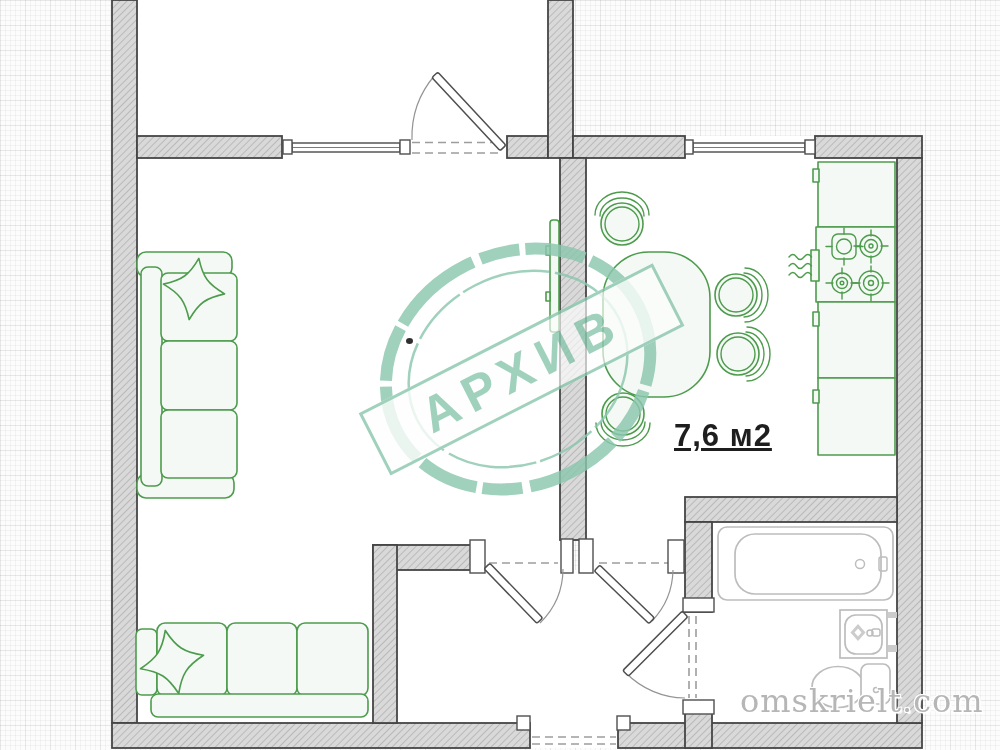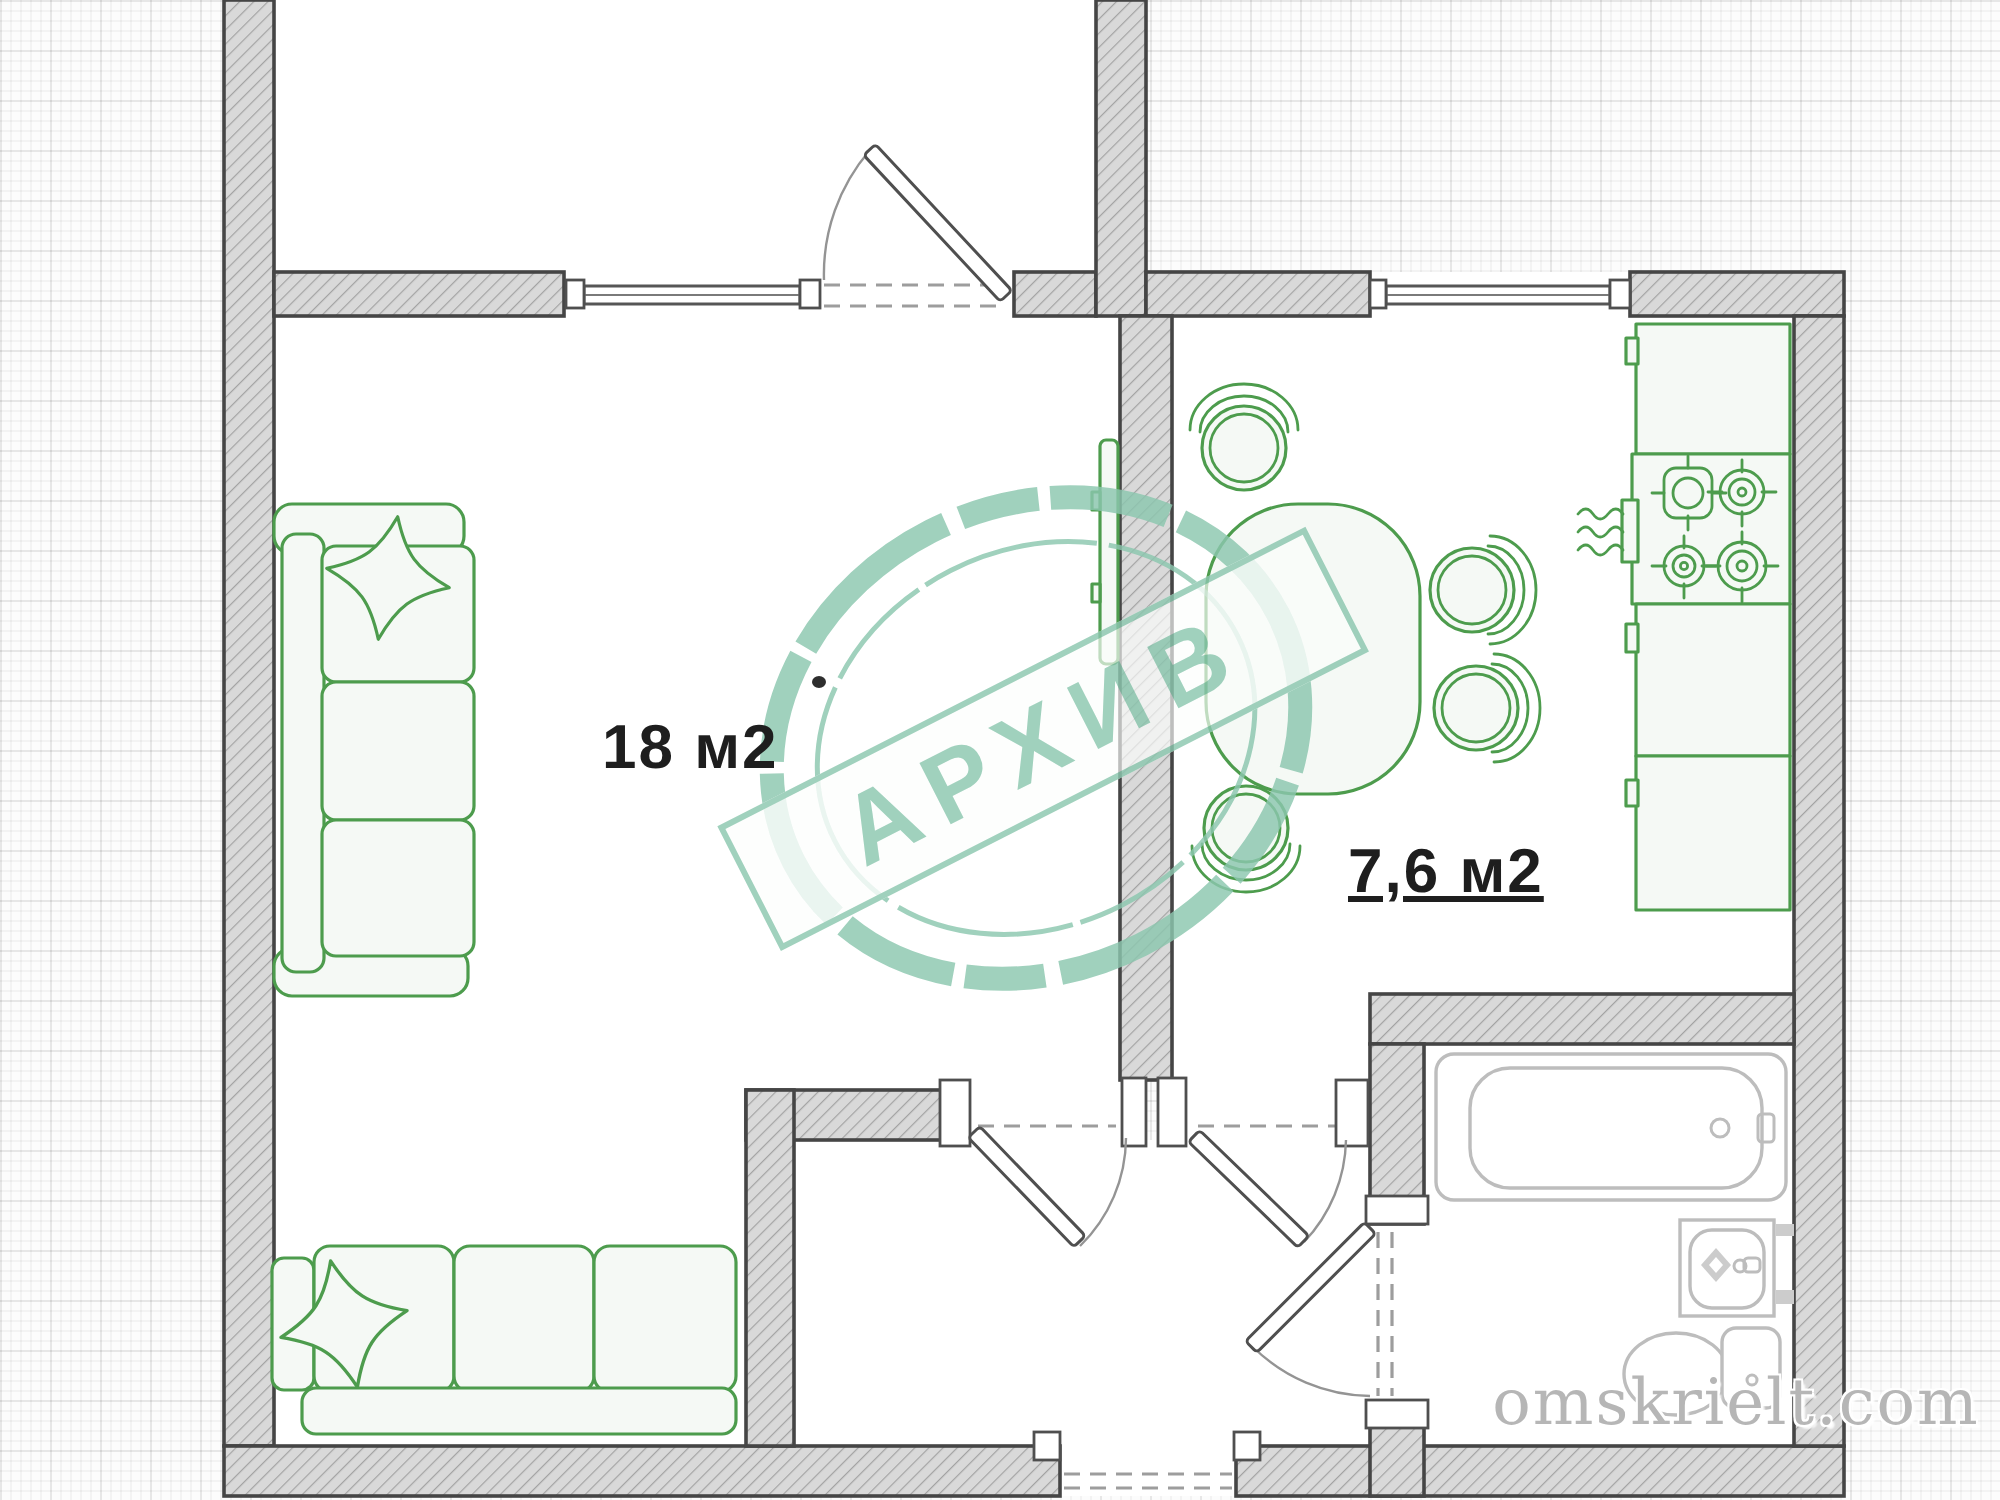--- a/index.html
+++ b/index.html
@@ -48,21 +48,21 @@
   .room-label{
     position:absolute;z-index:3;font-weight:bold;font-size:31px;
     color:var(--room-label-color,#1e1e1e);letter-spacing:1px;white-space:nowrap;
     font-family:"Liberation Sans",sans-serif;
   }
   .label-living{left:301px;top:356px;}
   .label-kitchen{left:674px;top:418px;text-decoration:underline;}
   .watermark{
     position:absolute;left:740px;top:682px;width:256px;z-index:4;
     font-family:"DejaVu Serif",serif;font-size:32px;letter-spacing:1px;
-    color:var(--watermark-color,#b6b6b6);text-align:center;white-space:nowrap;
+    color:var(--watermark-color,#b6b6b6);white-space:nowrap;
     text-shadow:1px 1px 0 #ffffff,-1px -1px 0 #ffffff,1px -1px 0 #ffffff,-1px 1px 0 #ffffff,2px 2px 1px rgba(255,255,255,0.9);
   }
   .ink-dot{position:absolute;left:406px;top:338px;width:7px;height:6px;border-radius:50%;background:#2e2e2e;z-index:3;}
 </style>
 </head>
 <body>
 
 <div class="plan">
 
   <svg class="plan-svg" width="1000" height="750" viewBox="0 0 1000 750">
@@ -269,17 +269,16 @@
       <ellipse cx="146" cy="126" rx="136" ry="116" fill="none" stroke="var(--stamp-teal,#8cc7af)" stroke-width="12" stroke-dasharray="80 6 55 5 95 8 40 6 60 7"></ellipse>
       <ellipse cx="146" cy="126" rx="113" ry="94" fill="none" stroke="var(--stamp-teal,#8cc7af)" stroke-width="2.5" stroke-dasharray="120 5 60 4 90 6"></ellipse>
     </svg>
     <div class="stamp-band">
       <span>АРХИВ</span>
     </div>
   </div>
 
   <div class="ink-dot"></div>
 
-  <div class="room-label label-living">18 м2</div>
   <div class="room-label label-kitchen">7,6 м2</div>
 
   <div class="watermark">omskrielt.com</div>
 </div>
 
 </body></html>

